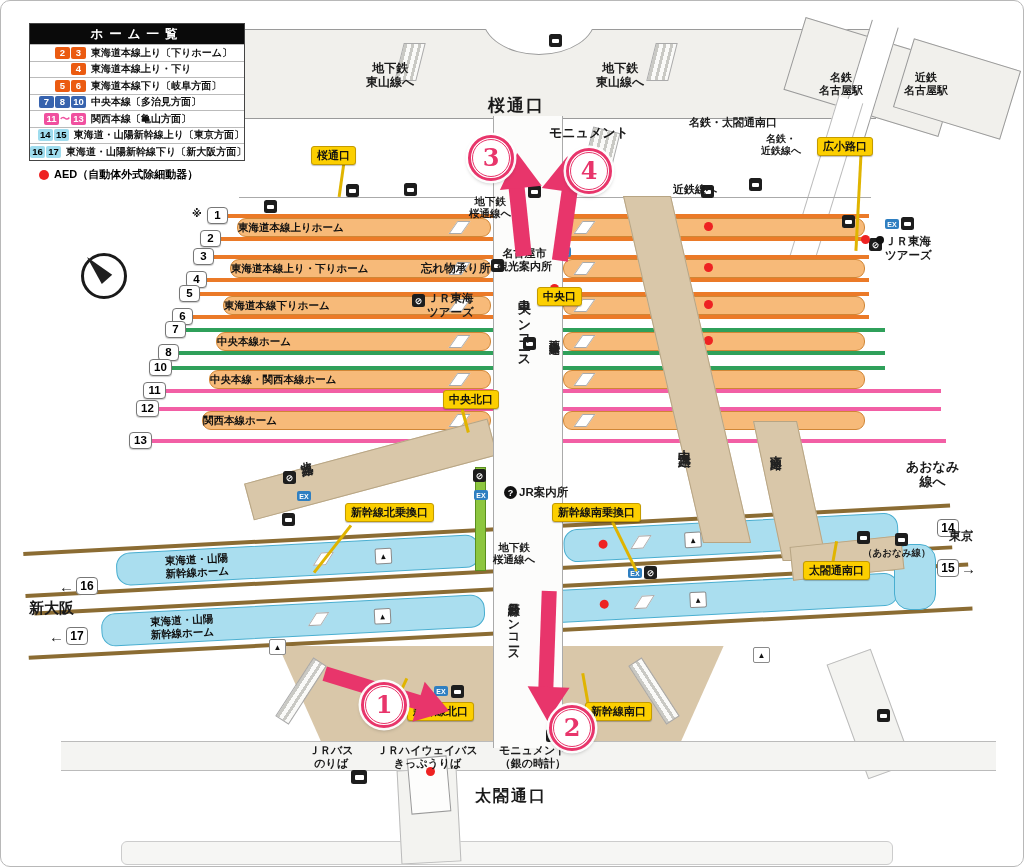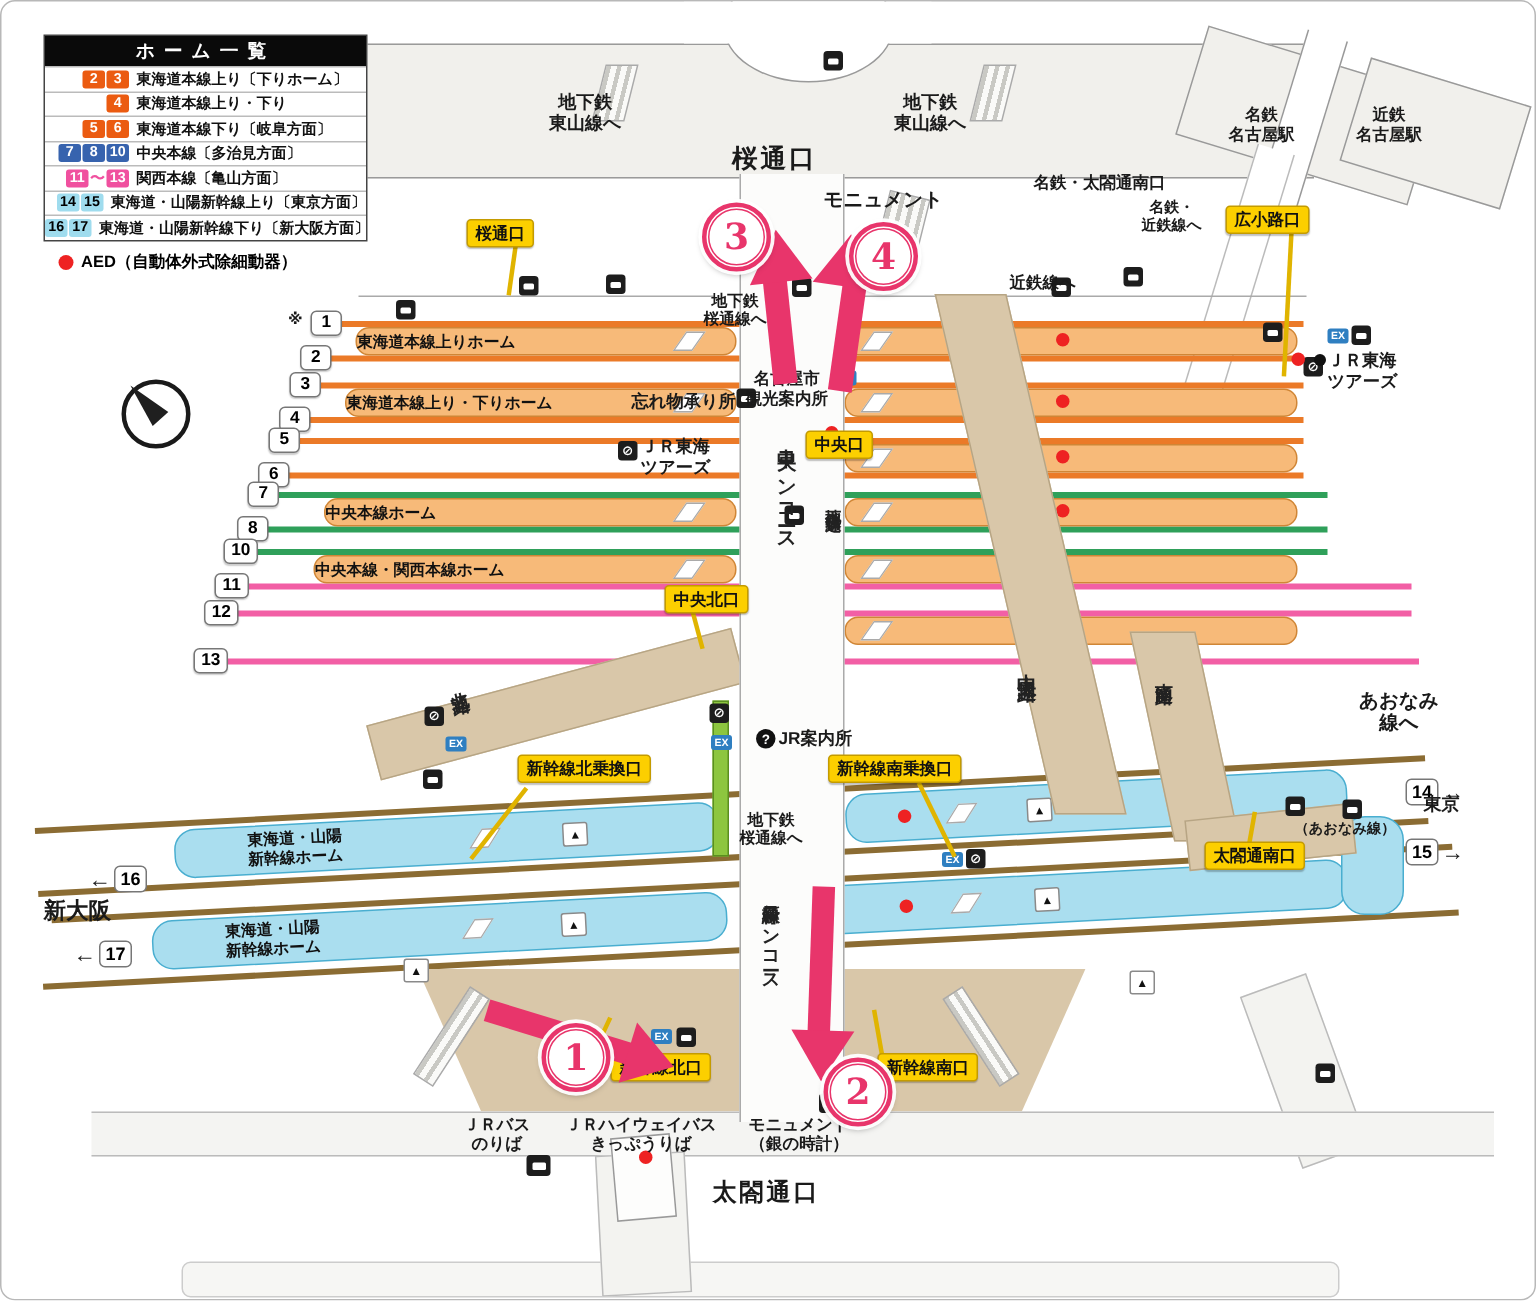--- a/index.html
+++ b/index.html
@@ -127,26 +127,34 @@
   <div class="pnum" style="left:128px;top:431px;width:21px">13</div>
 
   <div class="pbar" style="left:236px;top:217px;width:252px">
       <span class="nm">東海道本線上りホーム</span>
       <div class="slash" style="right:24px;top:2px"></div>
     </div>
   <div class="pbar" style="left:229px;top:258px;width:259px">
       <span class="nm">東海道本線上り・下りホーム</span>
       <div class="slash" style="right:24px;top:2px"></div>
     </div>
+  <div class="pbar" style="left:222px;top:295px;width:266px">
+      <span class="nm">東海道本線下りホーム</span>
+      <div class="slash" style="right:24px;top:2px"></div>
+    </div>
   <div class="pbar" style="left:215px;top:331px;width:273px">
       <span class="nm">中央本線ホーム</span>
       <div class="slash" style="right:24px;top:2px"></div>
     </div>
   <div class="pbar" style="left:208px;top:369px;width:280px">
       <span class="nm">中央本線・関西本線ホーム</span>
+      <div class="slash" style="right:24px;top:2px"></div>
+    </div>
+  <div class="pbar" style="left:201px;top:410px;width:287px">
+      <span class="nm">関西本線ホーム</span>
       <div class="slash" style="right:24px;top:2px"></div>
     </div>
 
   <div class="pbar" style="left:562px;top:217px;width:300px">
       <div class="slash" style="left:14px;top:2px"></div>
       <div class="dot" style="left:140px;top:3px"></div>
     </div>
   <div class="pbar" style="left:562px;top:258px;width:300px">
       <div class="slash" style="left:14px;top:2px"></div>
       <div class="dot" style="left:140px;top:3px"></div>

